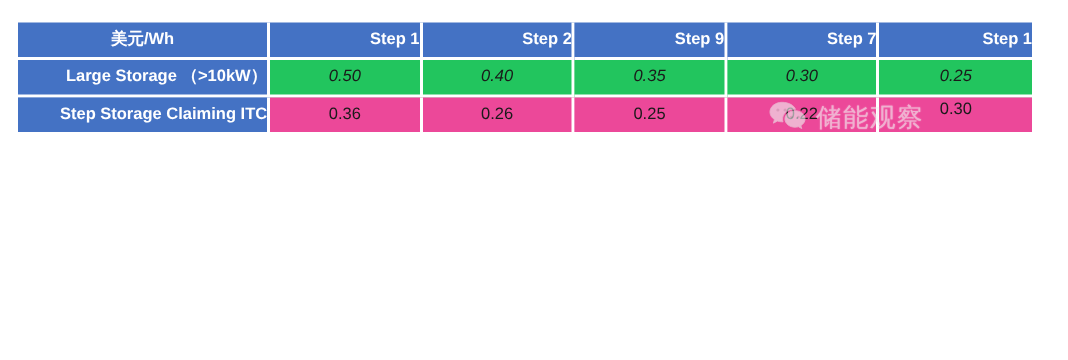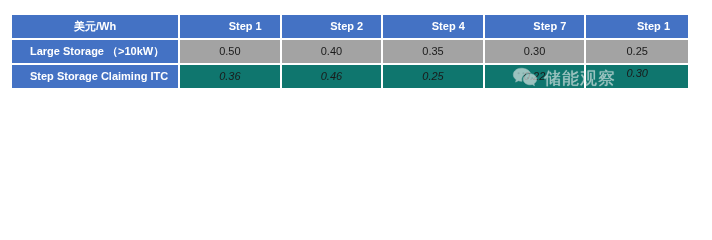--- a/index.html
+++ b/index.html
@@ -25,21 +25,21 @@
 
   table.pricing-table {
     border-collapse: separate;
     border-spacing: 0;
     width: 676px;
     table-layout: fixed;
   }
 
   table.pricing-table td {
     height: 23px;
-    padding: 0 18px;
+    padding: 0 0;
     font-size: 11px;
     line-height: 23px;
     vertical-align: middle;
     box-sizing: border-box;
     border-right: 2px solid #ffffff;
     border-bottom: 2px solid #ffffff;
     overflow: hidden;
     white-space: nowrap;
   }
   table.pricing-table td:last-child {
@@ -75,22 +75,22 @@
     font-size: 10.5px;
   }
 
   
   td.val {
     text-align: center;
     color: #1a1a1a;
     font-size: 11px;
     font-weight: normal;
   }
-  tr.band-a td.val { background: #a3a3a3; }
-  tr.band-b td.val { background: #0f766e; font-style: italic; }
+  tr.band-a td.val { background: #22c55e; font-style: italic; }
+  tr.band-b td.val { background: #ec4899; }
 
   
   td.val.raised {
     line-height: 17px;
     vertical-align: top;
   }
 
   
   #watermark {
     position: absolute;
@@ -129,38 +129,38 @@
       <col class="c-step">
       <col class="c-step">
       <col class="c-step">
       <col class="c-step">
     </colgroup>
     <tbody>
       <tr class="hdr">
         <td class="label-cell">美元/Wh</td>
         <td>Step 1</td>
         <td>Step 2</td>
-        <td>Step 4</td>
+        <td>Step 9</td>
         <td>Step 7</td>
         <td>Step 1</td>
       </tr>
 
       <tr class="band-a">
         <td class="label-cell">Large Storage （&gt;10kW）</td>
         <td class="val">0.50</td>
         <td class="val">0.40</td>
         <td class="val">0.35</td>
         <td class="val">0.30</td>
         <td class="val">0.25</td>
       </tr>
 
       <tr class="band-b">
         <td class="label-cell">Step Storage Claiming ITC</td>
         <td class="val">0.36</td>
-        <td class="val">0.46</td>
+        <td class="val">0.26</td>
         <td class="val">0.25</td>
         <td class="val">0.22</td>
         <td class="val raised">0.30</td>
       </tr>
 
     </tbody>
   </table>
 </div>
 
 <div id="watermark">

